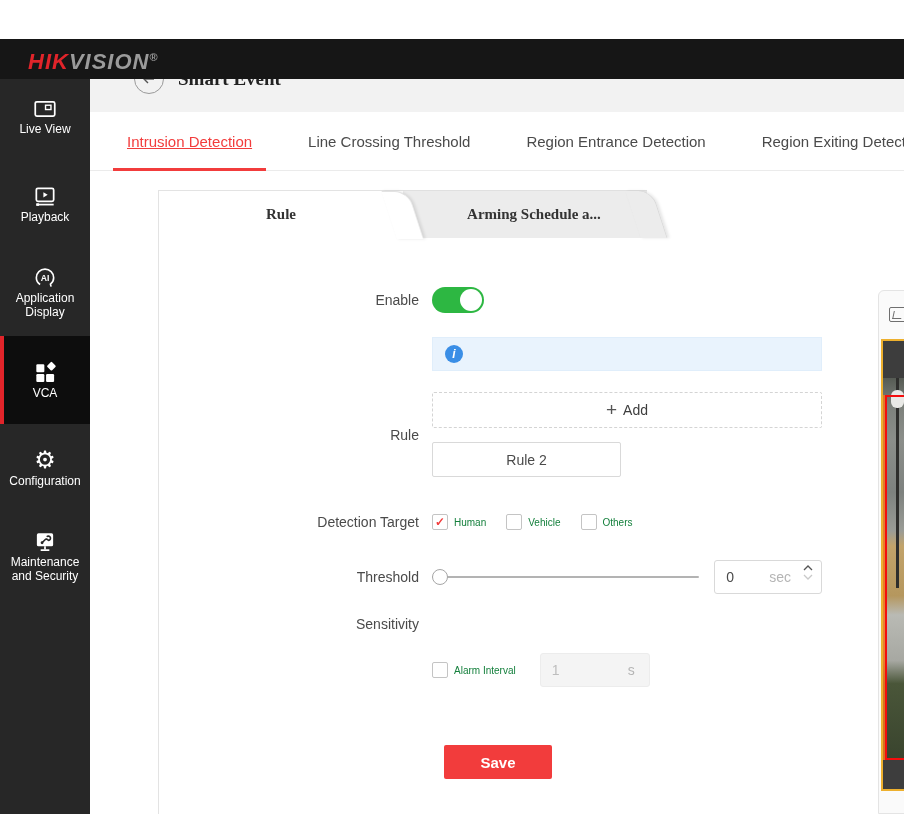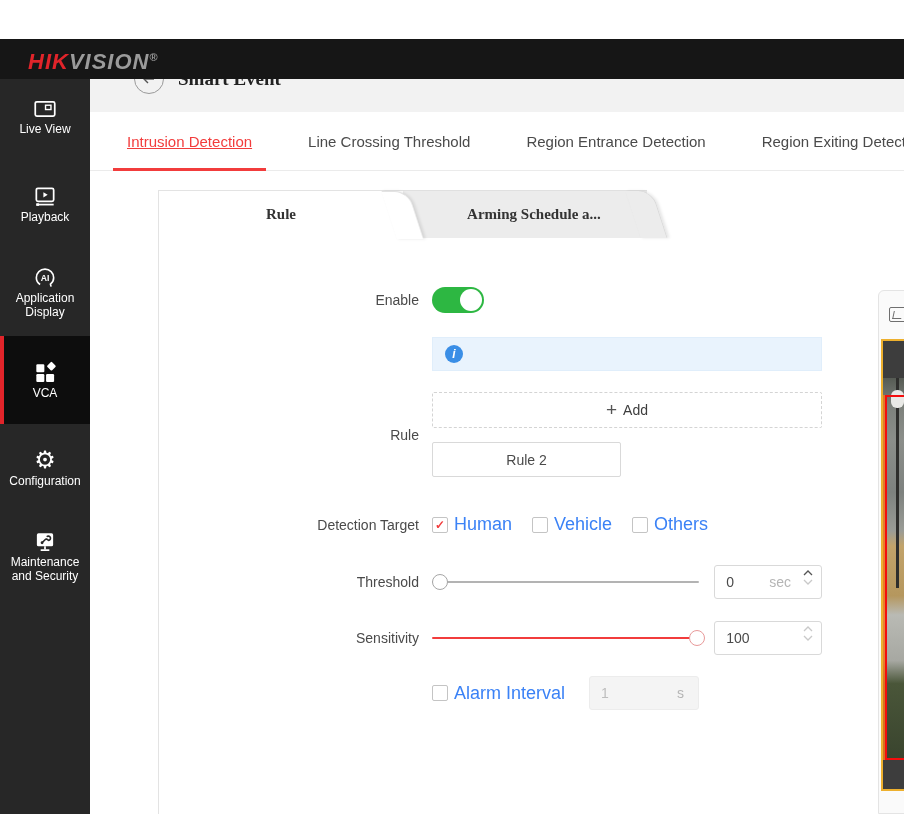--- a/index.html
+++ b/index.html
@@ -73,21 +73,21 @@
   .rule-btn-row { margin-top:14px; width:390px; display:flex; justify-content:space-between; }
   .rule-btn { width:189px; height:35px; border:1px solid #d9d9d9; border-radius:2px; background:#fff;
     display:flex; align-items:center; justify-content:center; font-size:14px; color:#4a4a4a; cursor:pointer; position:relative; }
   .rule-btn.selected { border-color:#f23c3c; color:#f23c3c; }
   .rule-btn .close-x { position:absolute; right:16px; color:#f23c3c; font-size:15px; }
 
   .check-row { display:flex; align-items:center; gap:0; }
   .chk-item { display:flex; align-items:center; margin-right:20px; cursor:pointer; }
   .chk-box { width:16px; height:16px; border:1px solid #c4c4c4; border-radius:2px; background:#fff;
     display:flex; align-items:center; justify-content:center; font-size:12px; font-weight:bold; color:#f23c3c; }
-  .chk-lbl { font-size:18px; color:#3b82f6; margin-left:6px; }
+  .chk-lbl { font-size:10px; color:#15803d; margin-left:6px; }
 
   .slider { position:relative; width:273px; height:16px; margin-right:15px; }
   .slider .track { position:absolute; left:0; right:0; top:7px; height:2px; background:#b3b3b3; border-radius:1px; }
   .slider .fill { position:absolute; left:0; top:7px; height:2px; background:#f23c3c; border-radius:1px; }
   .slider .handle { position:absolute; top:0; width:16px; height:16px; border-radius:50%; background:#fff;
     border:1px solid #a6a6a6; cursor:pointer; }
   .slider .handle.red { border-color:#e89a9a; }
 
   .num-box { width:110px; height:34px; border:1px solid #d9d9d9; border-radius:3px; background:#fff;
     display:flex; align-items:center; position:relative; }
@@ -292,53 +292,37 @@
               <svg class="chev" viewBox="0 0 10 6" fill="none" stroke="#c9c9c9" stroke-width="1.3">
                   <polyline points="1,1 5,5 9,1"></polyline>
                 </svg>
             </span>
           </div>
         </div>
       </div>
 
       <div class="frow" style="margin-top:22px;">
         <div class="flabel">Sensitivity</div>
-        <div class="ctl" style="display:flex; align-items:center;">
-          <div class="slider">
-            <div class="fill" style="width:100%;"></div>
-            <div class="handle red" style="left:257px;"></div>
-          </div>
-          <div class="num-box">
-            <input value="100" style="">
-            <span class="spinner">
-              <svg class="chev" viewBox="0 0 10 6" fill="none" stroke="#c9c9c9" stroke-width="1.3">
-                  <polyline points="1,5 5,1 9,5"></polyline>
-                </svg>
-              <svg class="chev" viewBox="0 0 10 6" fill="none" stroke="#c9c9c9" stroke-width="1.3">
-                  <polyline points="1,1 5,5 9,1"></polyline>
-                </svg>
-            </span>
-          </div>
-        </div>
       </div>
 
       <div class="frow" style="margin-top:21px;">
         <div class="flabel"></div>
         <div class="ctl" style="display:flex; align-items:center;">
           <span class="chk-item">
             <span class="chk-box"></span>
             <span class="chk-lbl">Alarm Interval</span>
           </span>
           <div class="num-box disabled" style="margin-left:4px;">
             <input disabled="" value="1" style="">
             <span class="unit">s</span>
           </div>
         </div>
       </div>
 
+      <button class="save-btn">Save</button>
 
     </div>
   </div>
 </div>
 
 <div class="preview-card">
   <div class="preview-toolbar">
     <span class="capture-icon"></span>
   </div>
   <div class="video">

